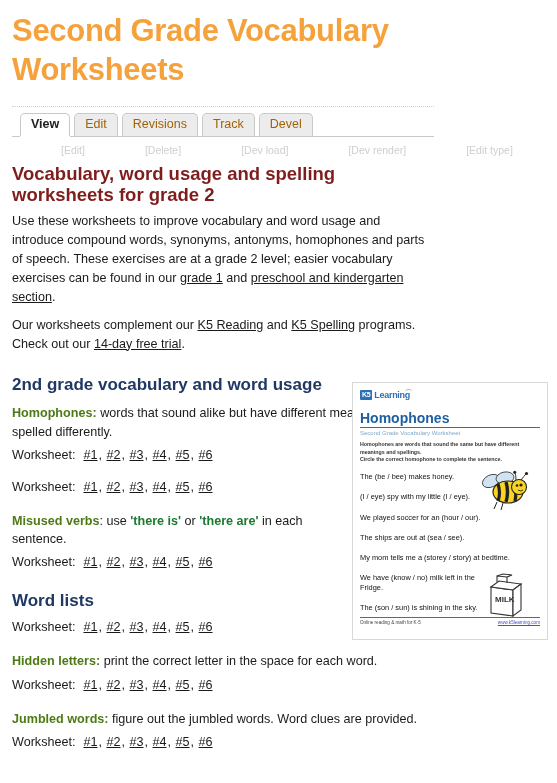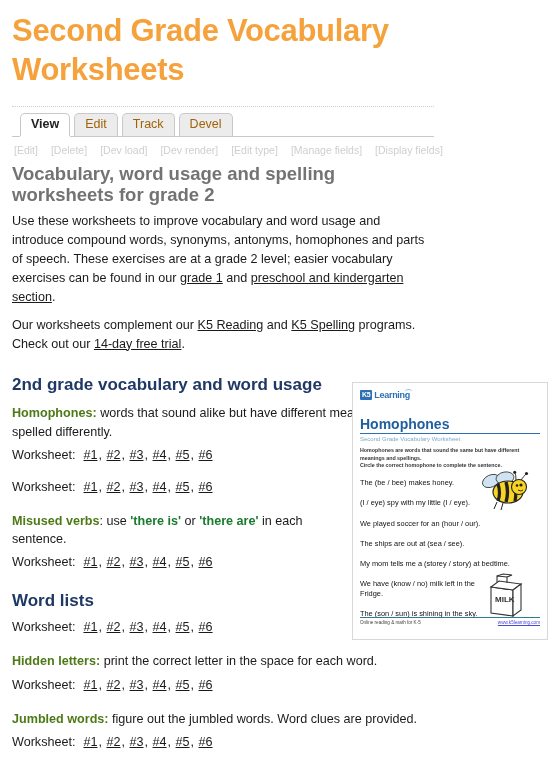--- a/index.html
+++ b/index.html
@@ -68,24 +68,24 @@
   }
   
   .admin-links {
     margin-top: 7px;
     font-size: 10.5px;
     color: #cfcfcf;
     display: flex;
     gap: 13px;
     padding-left: 2px;
   }
-  .admin-links span { white-space: nowrap; cursor: pointer; }
+  .admin-links span { white-space: nowrap; cursor: pointer; margin-left: 47px; }
   
   h2.sub-title {
-    color: #737373;
+    color: #7f1d1d;
     font-size: 18.5px;
     font-weight: bold;
     line-height: 1.18;
     margin: 7px 0 6px 0;
     max-width: 490px;
   }
   h3.section-head {
     color: #1f3864;
     font-size: 17px;
     font-weight: bold;
@@ -133,21 +133,21 @@
     top: 370px;
     width: 196px;
     height: 258px;
     background: #ffffff;
     border: 1px solid #d8d8d8;
     box-sizing: border-box;
     overflow: hidden;
     font-family: "Liberation Sans", sans-serif;
   }
   .thumb-inner { padding: 6px 7px 0 7px; position: relative; height: 100%; box-sizing: border-box;}
-  .k5logo { display: flex; align-items: center; gap: 2px; height: 12px; margin-bottom: 15px;}
+  .k5logo { display: flex; align-items: center; gap: 2px; height: 12px; margin-bottom: 9px;}
   .k5badge {
     background: #2d6fb5;
     color: #ffffff;
     font-size: 7px;
     font-weight: bold;
     padding: 1px 2px;
     border-radius: 1px;
     letter-spacing: -0.3px;
     line-height: 8px;
   }
@@ -210,20 +210,21 @@
 <body>
 
 <div class="page">
 
   <h1 class="page-title">Second Grade Vocabulary Worksheets</h1>
 
   <div class="tabs-wrap">
     <div class="tabs">
       <div class="tab active">View</div>
       <div class="tab">Edit</div>
+      <div class="tab">Revisions</div>
       <div class="tab">Track</div>
       <div class="tab">Devel</div>
     </div>
   </div>
 
   <div class="admin-links">
     <span>[Edit]</span>
     <span>[Delete]</span>
     <span>[Dev load]</span>
     <span>[Dev render]</span>

